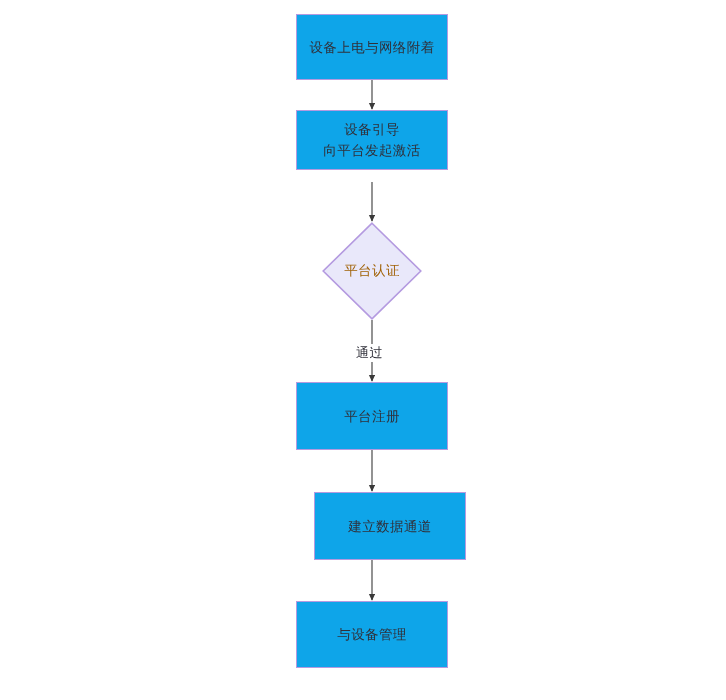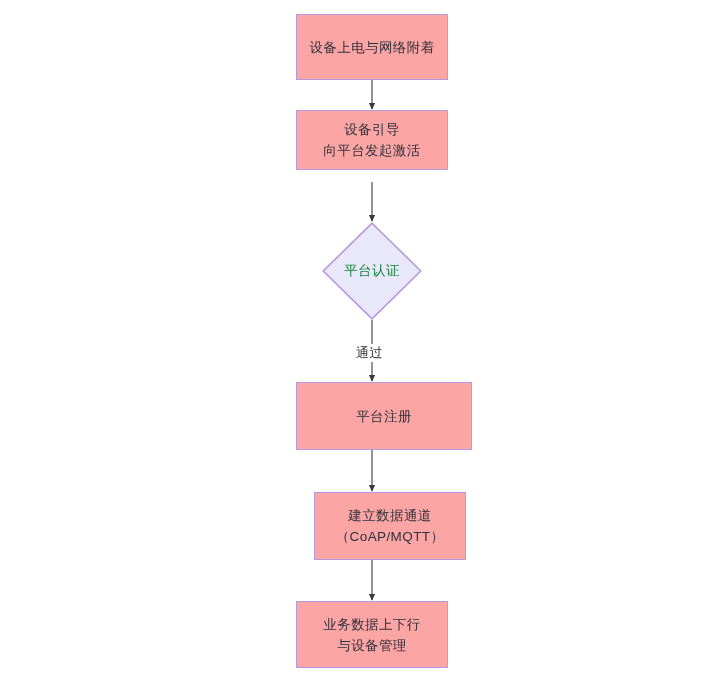--- a/index.html
+++ b/index.html
@@ -25,49 +25,50 @@
     width: 726px;
     height: 700px;
   }
   .node {
     position: absolute;
     box-sizing: border-box;
     display: flex;
     flex-direction: column;
     align-items: center;
     justify-content: center;
-    background: #fca5a5;
+    background: #0ea5e9;
     border: 1.6px solid #b49ae0;
     color: #30303a;
     font-size: 13.5px;
     line-height: 21px;
     letter-spacing: 0.4px;
     text-align: center;
     white-space: nowrap;
+    font-family: Liberation Serif, serif;
   }
   .node .line2 {
     display: block;
   }
   .diamond-wrap {
     position: absolute;
     display: flex;
     align-items: center;
     justify-content: center;
   }
   .diamond-shape {
     position: absolute;
     left: 0;
     top: 0;
     width: 100%;
     height: 100%;
   }
   .diamond-label {
     position: relative;
     z-index: 2;
-    color: #15803d;
+    color: #a16207;
     font-size: 13.5px;
     line-height: 20px;
     letter-spacing: 0.4px;
     text-align: center;
     white-space: nowrap;
   }
   .edge-label {
     position: absolute;
     z-index: 3;
     background: #ffffff;
@@ -111,27 +112,25 @@
 
   <div class="diamond-wrap" style="left:322px; top:222px; width:100px; height:98px;">
     <svg class="diamond-shape" viewBox="0 0 100 98" preserveAspectRatio="none" xmlns="http://www.w3.org/2000/svg">
       <polygon points="50,1.2 98.8,49 50,96.8 1.2,49" fill="#e9e8fa" stroke="#b49ae0" stroke-width="1.6"></polygon>
     </svg>
     <span class="diamond-label">平台认证</span>
   </div>
 
   <div class="edge-label" style="left:353px; top:344px; width:38px;">通过</div>
 
-  <div class="node" style="left:296px; top:382px; width:176px; height:68px;">
+  <div class="node" style="left:296px; top:382px; width:152px; height:68px;">
     <span>平台注册</span>
   </div>
 
   <div class="node" style="left:296px; top:492px; width:152px; height:68px;margin-left:18px;">
     <span>建立数据通道</span>
-    <span class="line2">（CoAP/MQTT）</span>
   </div>
 
   <div class="node" style="left:296px; top:601px; width:152px; height:67px;">
-    <span>业务数据上下行</span>
     <span class="line2">与设备管理</span>
   </div>
 
 </div>
 
 </body></html>

